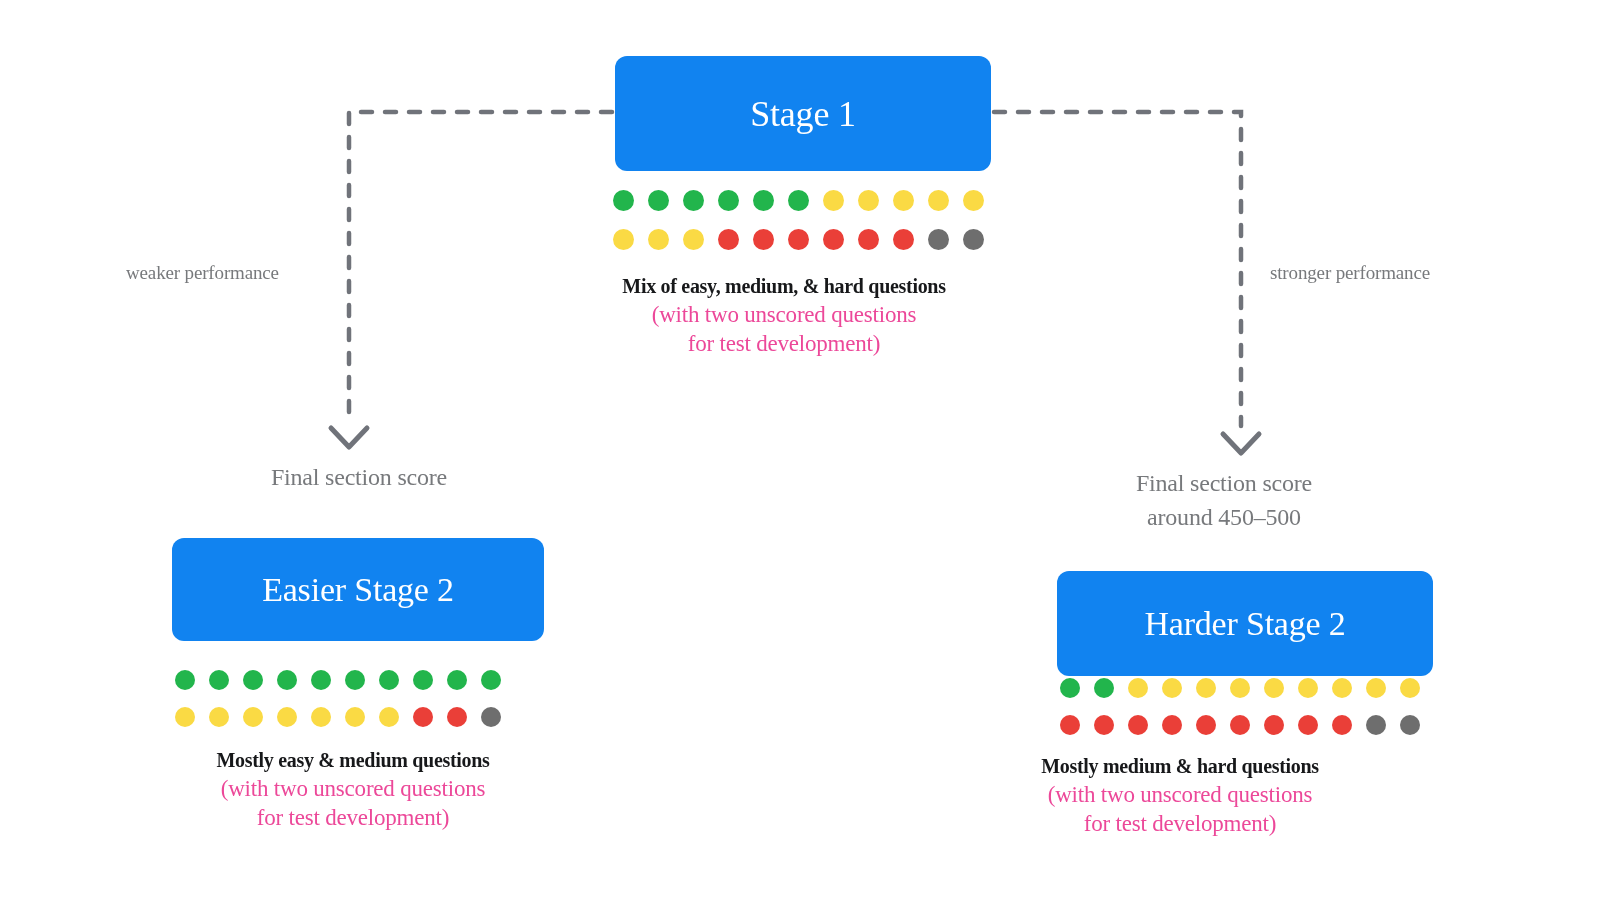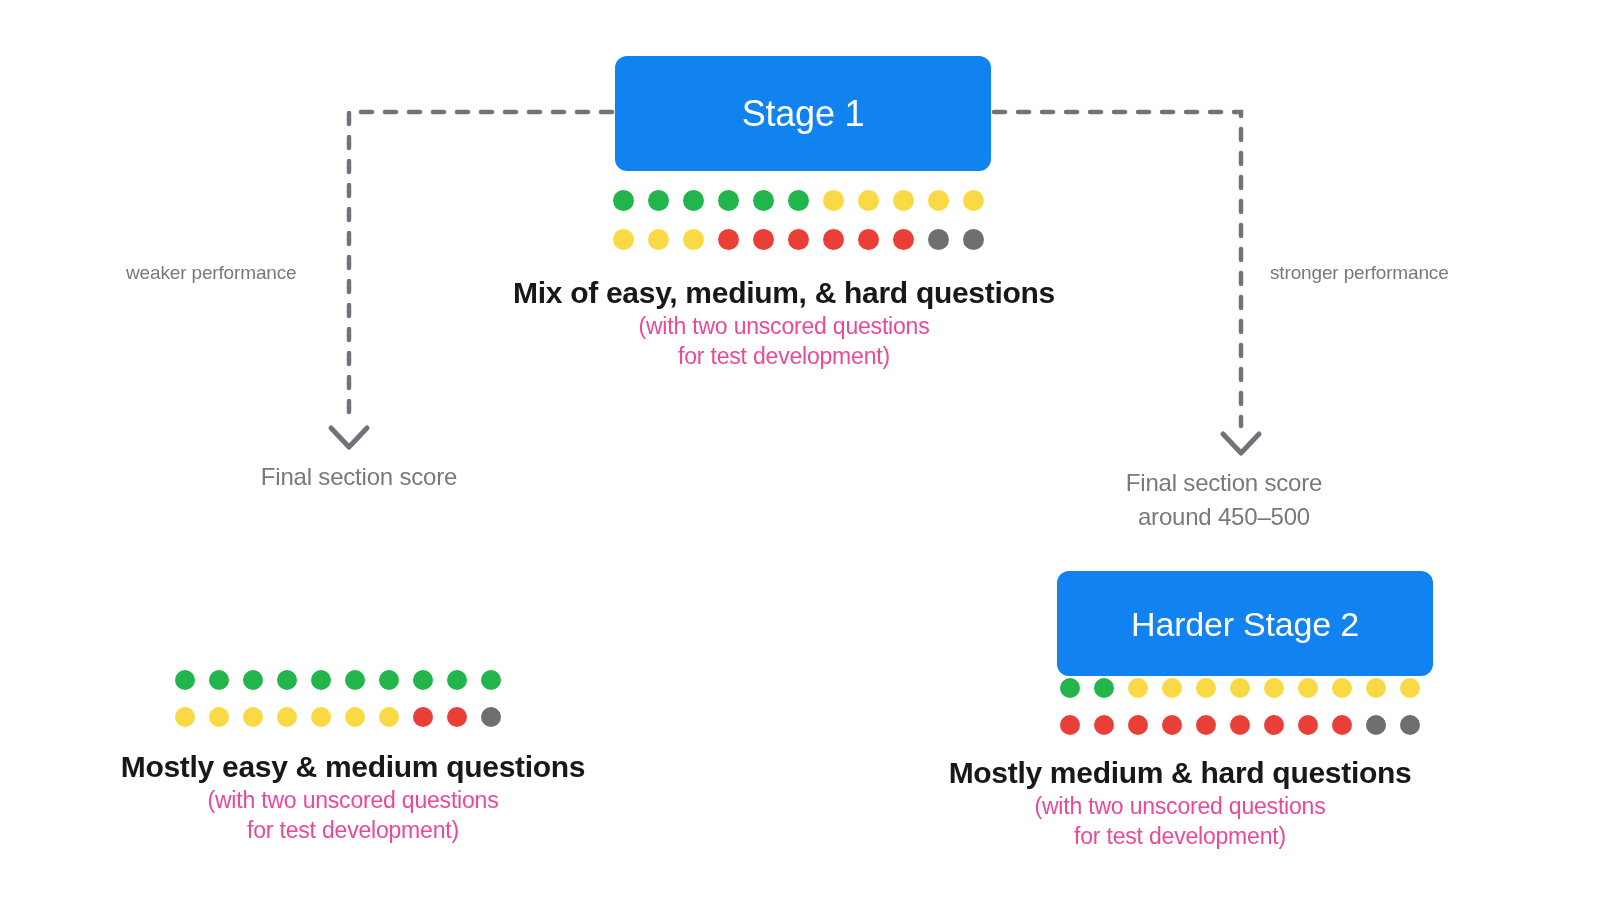--- a/index.html
+++ b/index.html
@@ -10,20 +10,21 @@
   body {
     font-family: "Liberation Sans", sans-serif;
     -webkit-font-smoothing: antialiased;
   }
   #canvas {
     position: relative;
     width: 1600px;
     height: 900px;
     background: #ffffff;
     overflow: hidden;
+    font-family: Liberation Serif, serif;
   }
 
   
   .stage-box {
     position: absolute;
     background: #1183f0;
     border-radius: 12px;
     display: flex;
     align-items: center;
     justify-content: center;
@@ -70,21 +71,21 @@
   #harder-dots .dot-row { margin-bottom: 17px; }
   #harder-dots .dot { width: 20px; height: 20px; margin-right: 14px; }
 
   
   .caption {
     position: absolute;
     text-align: center;
     line-height: 1.28;
   }
   .caption-main {
-    font-size: 30px;
+    font-size: 20px;
     font-weight: 700;
     color: #17181a;
     letter-spacing: -0.3px;
     white-space: nowrap;
   }
   .caption-sub {
     font-size: 23px;
     font-weight: 400;
     color: #ec4899;
     letter-spacing: -0.2px;
@@ -203,20 +204,23 @@
 
   <div class="branch-score" id="left-score">
     <div>Final section score</div>
   </div>
 
   <div class="branch-score" id="right-score">
     <div>Final section score</div>
     <div>around 450–500</div>
   </div>
 
+  <div class="stage-box" id="easier-box">
+    <span class="stage-box-label">Easier Stage 2</span>
+  </div>
 
   <div class="dot-grid" id="easier-dots">
     <div class="dot-row">
         <span class="dot" style="background: rgb(34, 181, 76);"></span>
         <span class="dot" style="background: rgb(34, 181, 76);"></span>
         <span class="dot" style="background: rgb(34, 181, 76);"></span>
         <span class="dot" style="background: rgb(34, 181, 76);"></span>
         <span class="dot" style="background: rgb(34, 181, 76);"></span>
         <span class="dot" style="background: rgb(34, 181, 76);"></span>
         <span class="dot" style="background: rgb(34, 181, 76);"></span>

